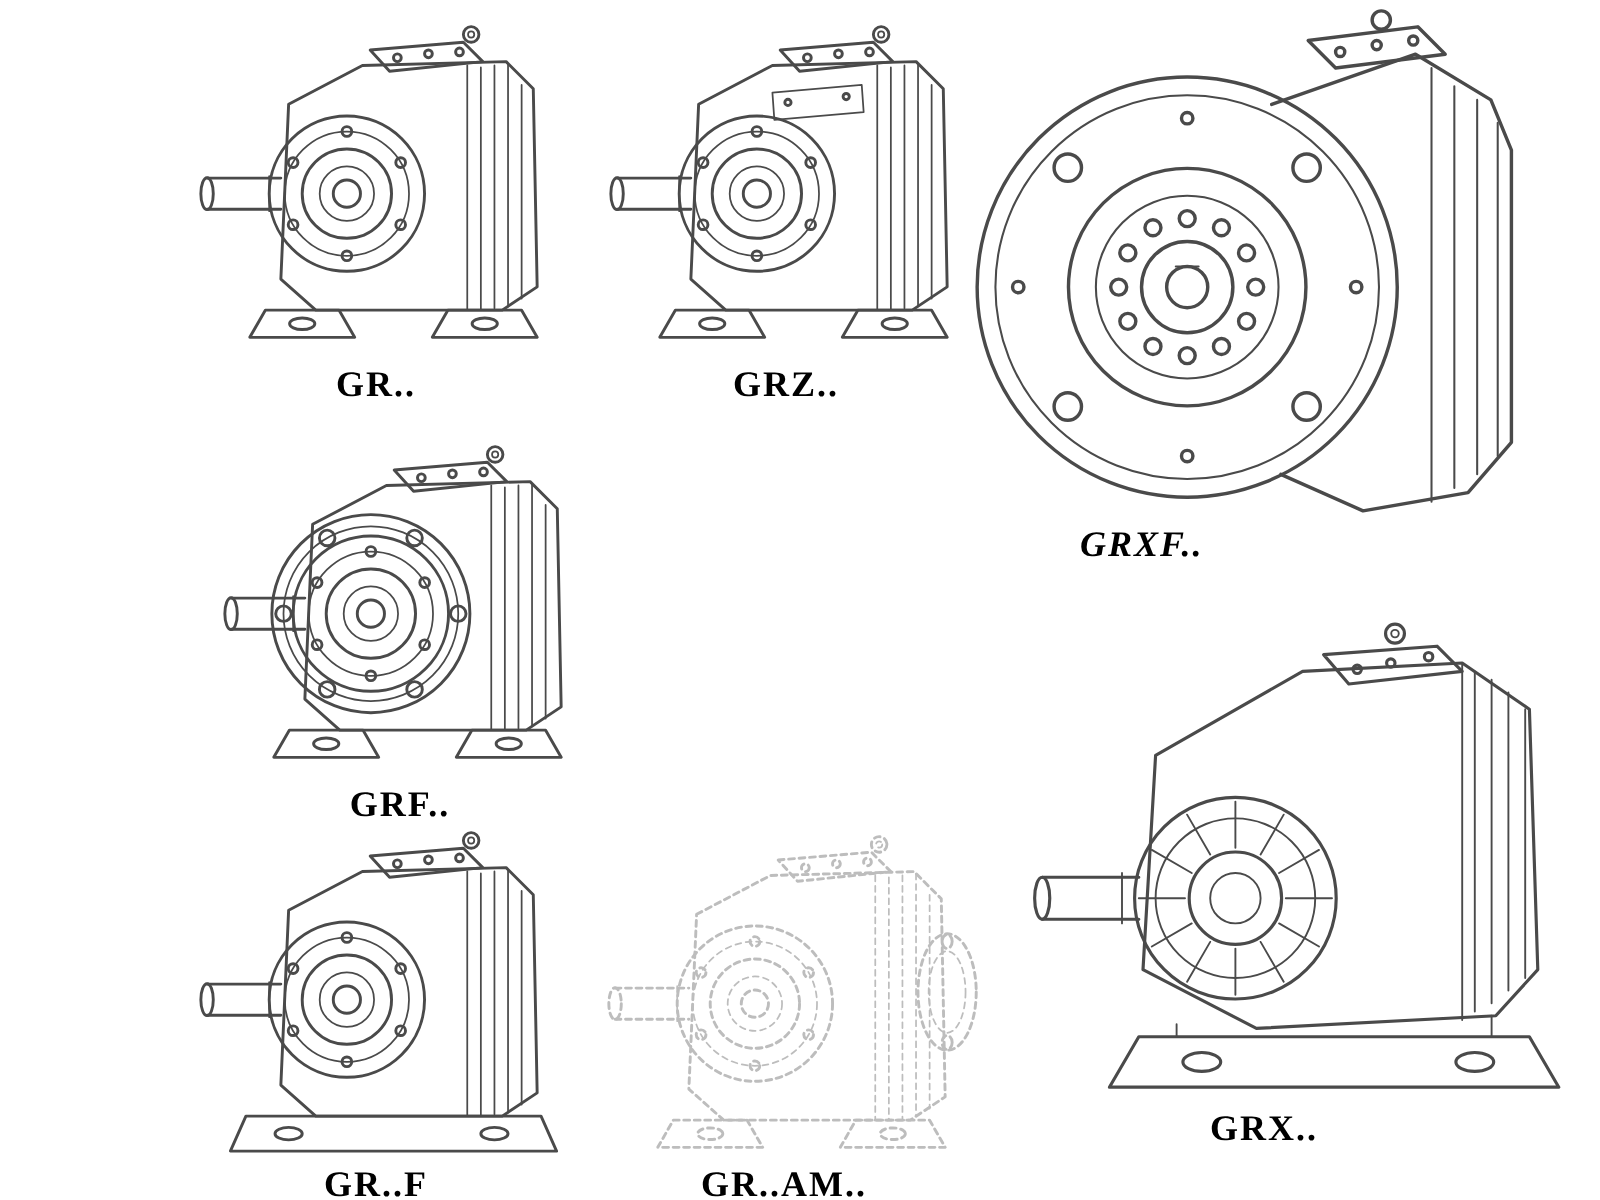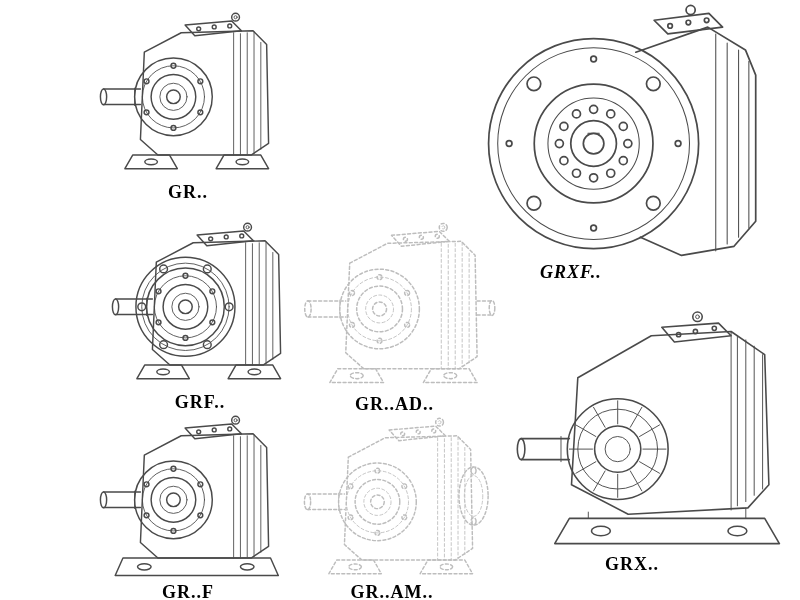--- a/index.html
+++ b/index.html
@@ -116,20 +116,28 @@
 <div id="page">
 
   <figure class="fig" style="left:88px; top:2px; width:200px;">
     <svg class="draw" viewBox="0 0 206 172" style="width:200px;height:178px">
       <use href="#gbody"></use>
         <use href="#gfeet"></use>
     </svg>
     <figcaption class="caption">GR..</figcaption>
   </figure>
 
+  <figure class="fig" style="left:293px; top:2px; width:200px;">
+    <svg class="draw" viewBox="0 0 206 172" style="width:200px;height:178px">
+      <use href="#gbody"></use>
+        <use href="#gfeet"></use>
+        <use href="#gzextra"></use>
+    </svg>
+    <figcaption class="caption">GRZ..</figcaption>
+  </figure>
 
   <figure class="fig" style="left:472px; top:2px; width:298px;font-style:italic;">
     <svg class="draw" viewBox="0 0 258 226" style="width:298px;height:258px">
       <path d="M142,44 L205,22 L238,42 L247,64 L247,192 L228,214 L182,222 L146,206"></path>
       <path d="M212,28 L212,218 M222,36 L222,212 M232,42 L232,206 M241,52 L241,198" stroke-width="0.9"></path>
       <path d="M158,16 L206,10 L218,22 L170,28 Z"></path>
       <circle cx="172" cy="21" r="2"></circle>
         <circle cx="188" cy="18" r="2"></circle>
         <circle cx="204" cy="16" r="2"></circle>
       <circle cx="190" cy="7" r="4"></circle>
@@ -166,28 +174,20 @@
 
   <figure class="fig" style="left:100px; top:212px; width:200px;">
     <svg class="draw" viewBox="0 0 206 172" style="width:200px;height:178px">
       <use href="#gbody"></use>
         <use href="#gfeet"></use>
         <use href="#gflange"></use>
     </svg>
     <figcaption class="caption">GRF..</figcaption>
   </figure>
 
-  <figure class="fig" style="left:292px; top:214px; width:205px;">
-    <svg class="draw ghost" viewBox="0 0 206 172" style="width:205px;height:178px">
-      <use href="#gbody"></use>
-        <use href="#gfeet"></use>
-        <use href="#gstub"></use>
-    </svg>
-    <figcaption class="caption">GR..AD..</figcaption>
-  </figure>
 
   <figure class="fig" style="left:495px; top:300px; width:300px;">
     <svg class="draw" viewBox="0 0 268 240" style="width:300px;height:252px">
       <path d="M62,208 L248,208 L262,232 L48,232 Z"></path>
       <ellipse cx="92" cy="220" rx="9" ry="4.5"></ellipse>
       <ellipse cx="222" cy="220" rx="9" ry="4.5"></ellipse>
       <path d="M80,202 L80,208 M230,198 L230,208" stroke-width="0.9"></path>
       <path d="M70,74 L140,34 L216,30 L248,52 L252,176 L232,198 L118,204 L64,176 Z"></path>
       <path d="M216,30 L216,200" stroke-width="0.9"></path>
       <path d="M222,34 L222,196 M230,38 L230,192 M238,44 L238,186 M246,52 L246,180" stroke-width="0.9"></path>

